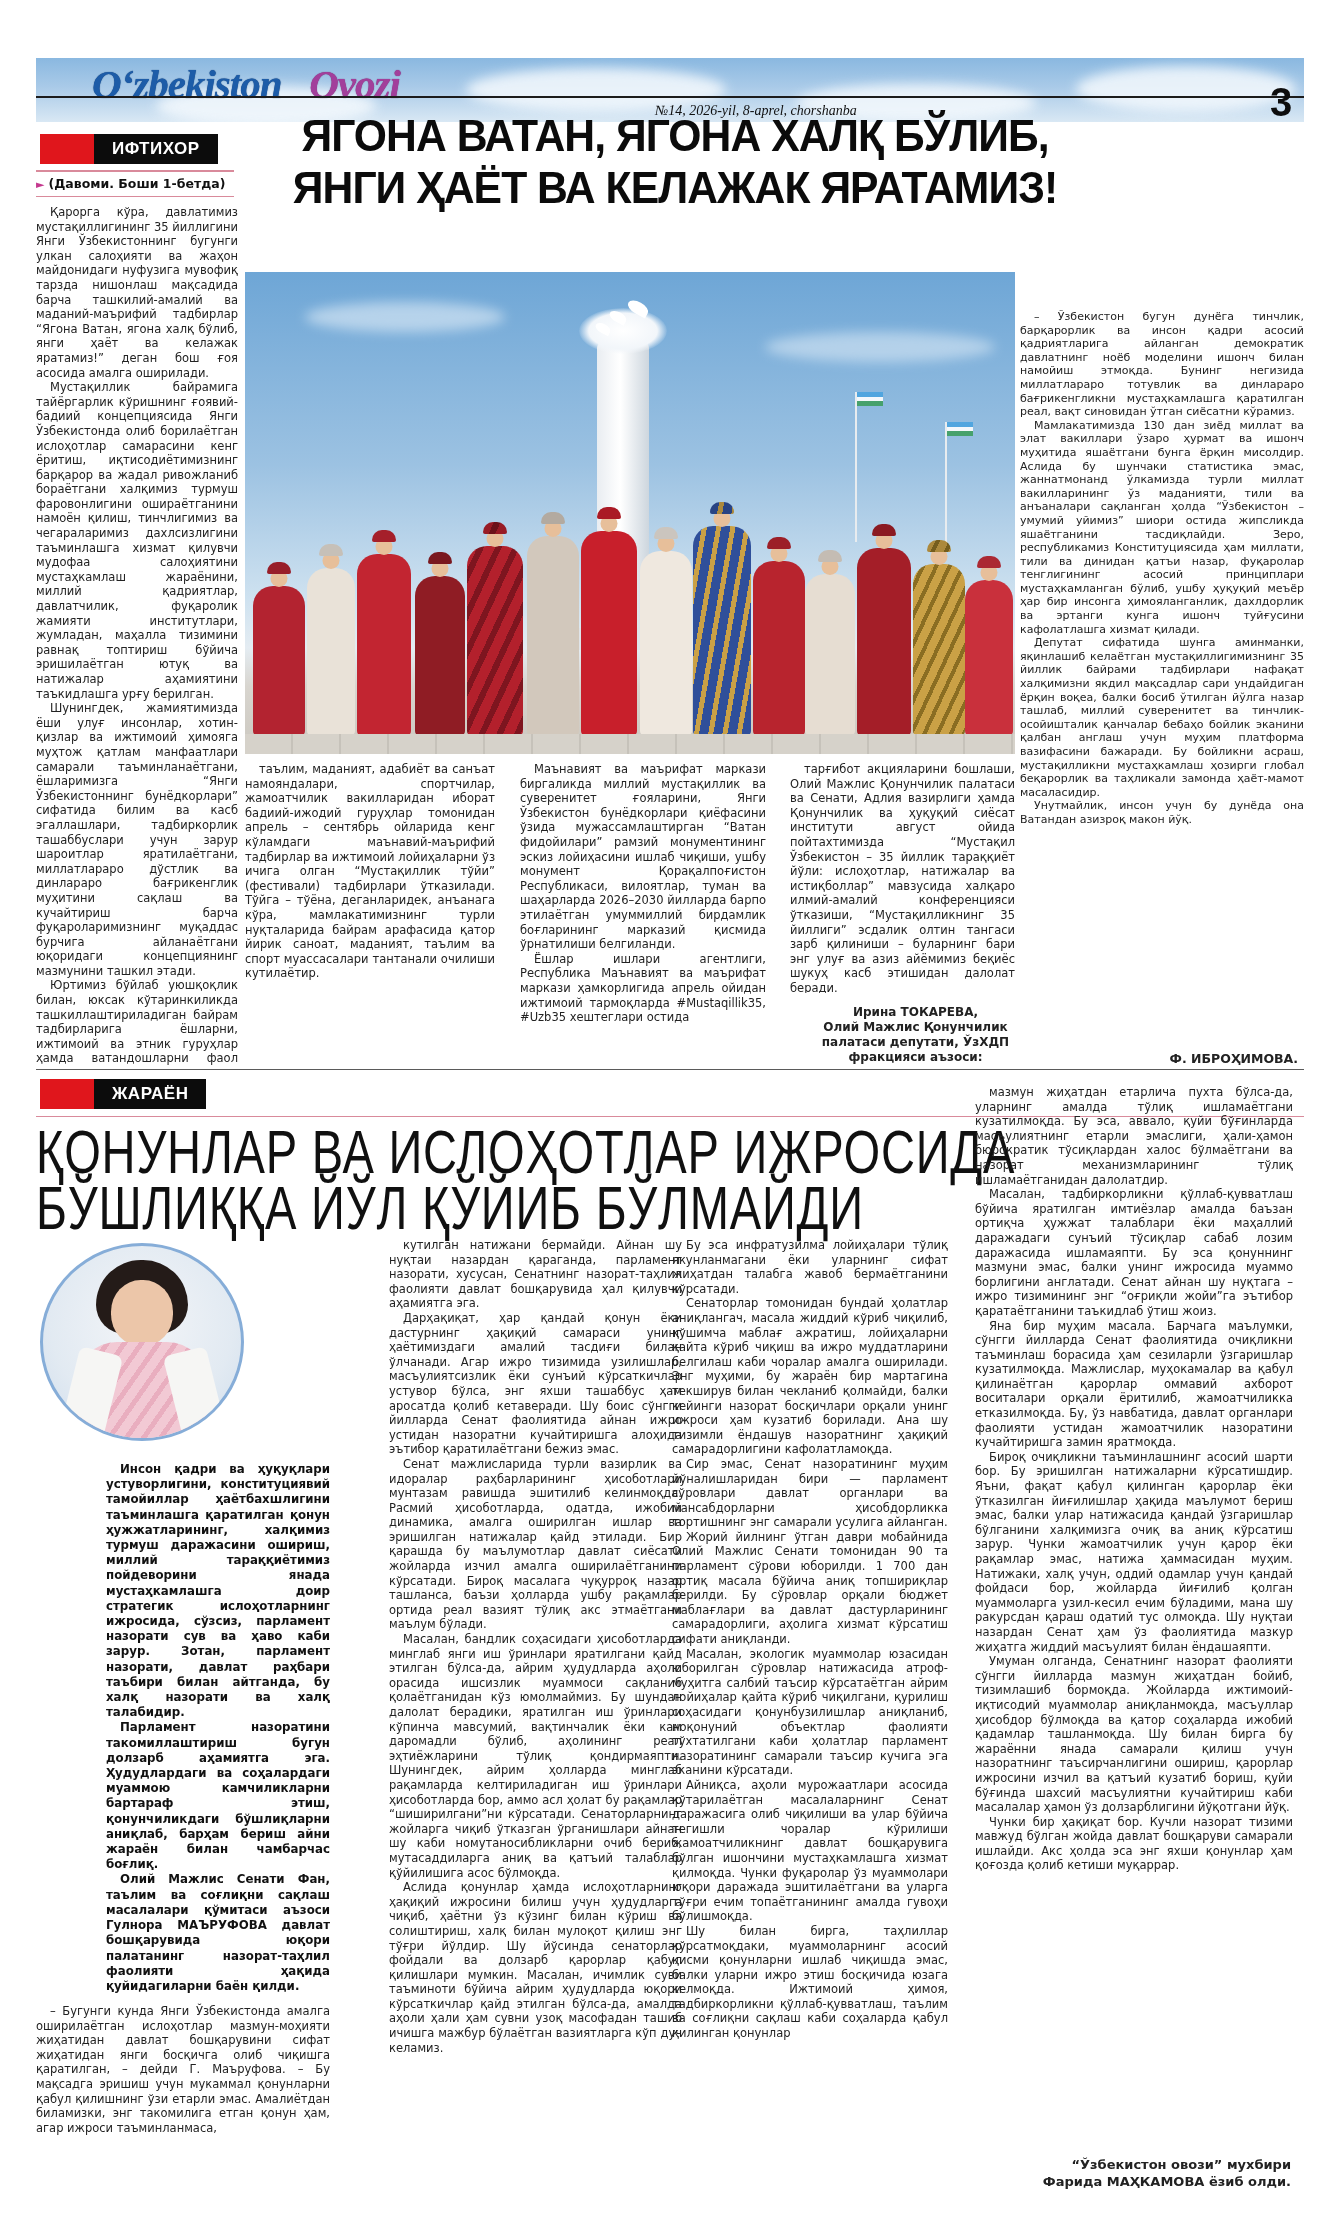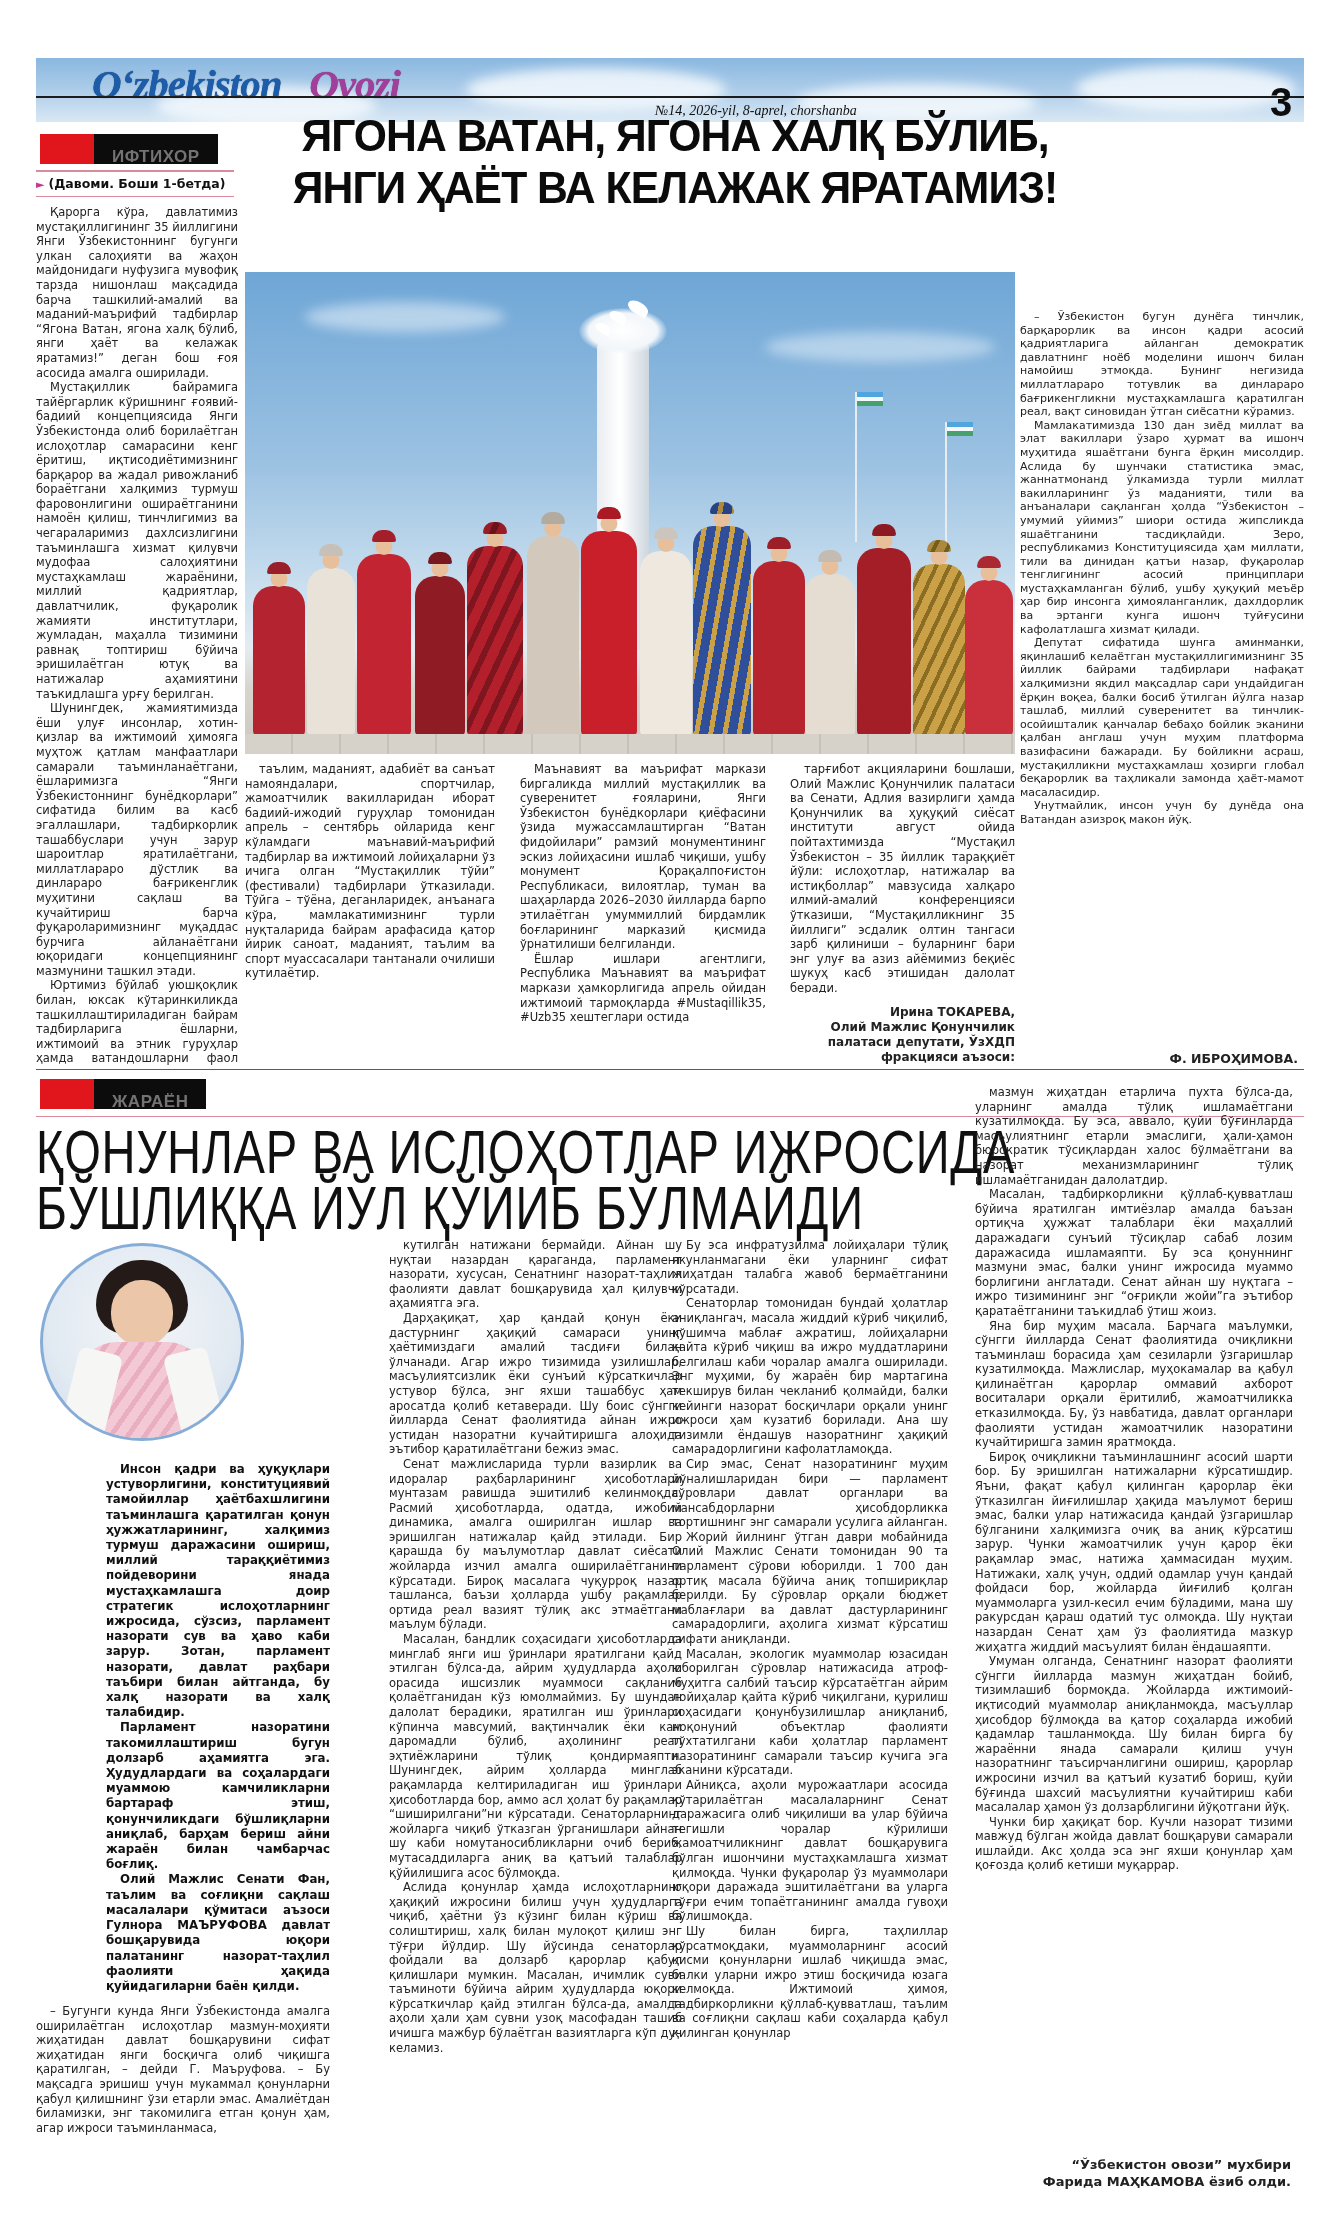--- a/index.html
+++ b/index.html
@@ -14,40 +14,40 @@
   .logo .lg1{color:#1d5ca8;text-shadow:0 0 1px #123c70;}
   .logo .lg2{color:#a23f9b;text-shadow:0 0 1px #6e2768;}
   .mast-rule{position:absolute;left:36px;top:96px;width:1268px;height:2px;background:#1c1c1c;}
   .issue-date{position:absolute;left:655px;top:103px;font-family:"Liberation Serif",serif;
               font-style:italic;font-size:14px;color:#111;white-space:nowrap;}
   .page-num{position:absolute;left:1270px;top:80px;font-family:"Liberation Sans",sans-serif;
             font-weight:bold;font-size:40px;color:#0d0d0d;}
   
   .sec-label{position:absolute;display:flex;height:30px;}
   .sec-label .red{width:54px;background:#e0161c;}
-  .sec-label .blk{background:#0c0c0c;color:#737373;font-family:"Liberation Sans",sans-serif;
-                  font-weight:bold;font-size:17px;line-height:30px;padding:8px 18px;letter-spacing:.5px;}
+  .sec-label .blk{background:#0c0c0c;color:#ffffff;font-family:"Liberation Sans",sans-serif;
+                  font-weight:bold;font-size:17px;line-height:30px;padding:0 18px;letter-spacing:.5px;}
   .pink-rule{position:absolute;height:2px;background:#d98a9b;}
   .thin-rule{position:absolute;height:1px;background:#5a5a5a;}
   
   .cont-note{position:absolute;left:36px;top:176px;width:198px;font-weight:bold;font-size:12.5px;
              font-family:"DejaVu Sans",sans-serif;color:#111;}
   .cont-note .arr{color:#c4388e;margin-right:4px;font-size:11px;}
   
   .headline1{position:absolute;left:210px;top:110px;width:930px;text-align:center;
              font-family:"Liberation Sans",sans-serif;font-weight:800;font-size:44px;
              line-height:52px;letter-spacing:-1px;color:#0b0b0b;transform:scaleX(.97);transform-origin:center;}
   .headline2{position:absolute;left:36px;top:1124px;width:900px;color:#101010;}
   .headline2 .h2line{display:inline-block;font-family:"Liberation Sans",sans-serif;font-weight:500;
              font-size:62px;line-height:56px;letter-spacing:1px;transform:scaleX(.76);
              transform-origin:left center;white-space:nowrap;}
   
   .bodycol{position:absolute;overflow:hidden;text-align:justify;font-size:11.5px;line-height:14.6px;color:#222;}
   .bodycol p{margin:0;text-indent:14px;}
-  .byline{font-weight:bold;font-size:12px;line-height:15px;margin-top:12px;padding-left:26px;text-align:right;}
+  .byline{font-weight:bold;font-size:12px;line-height:15px;margin-top:12px;padding-left:26px;text-align:center;}
   .byline div{white-space:nowrap;}
   .signoff{font-weight:bold;font-size:12.5px;text-align:right;padding-right:6px;}
   .colflex{display:flex;flex-direction:column;}
   .colflex .grow{flex:1 1 auto;overflow:hidden;}
   
   .photo1{position:absolute;left:245px;top:272px;width:770px;height:482px;overflow:hidden;
           background:linear-gradient(180deg,#6ea6d6 0%,#9cc2e2 40%,#cfe2f0 68%,#e4ecf2 78%,#d8d5cf 86%,#cbc7bf 100%);}
   .monument{position:absolute;left:352px;top:70px;width:52px;height:290px;
             background:linear-gradient(90deg,#e9edf1,#ffffff 45%,#cdd6de);border-radius:6px 6px 0 0;}
   .monument:before{content:"";position:absolute;left:-18px;top:-34px;width:88px;height:46px;

